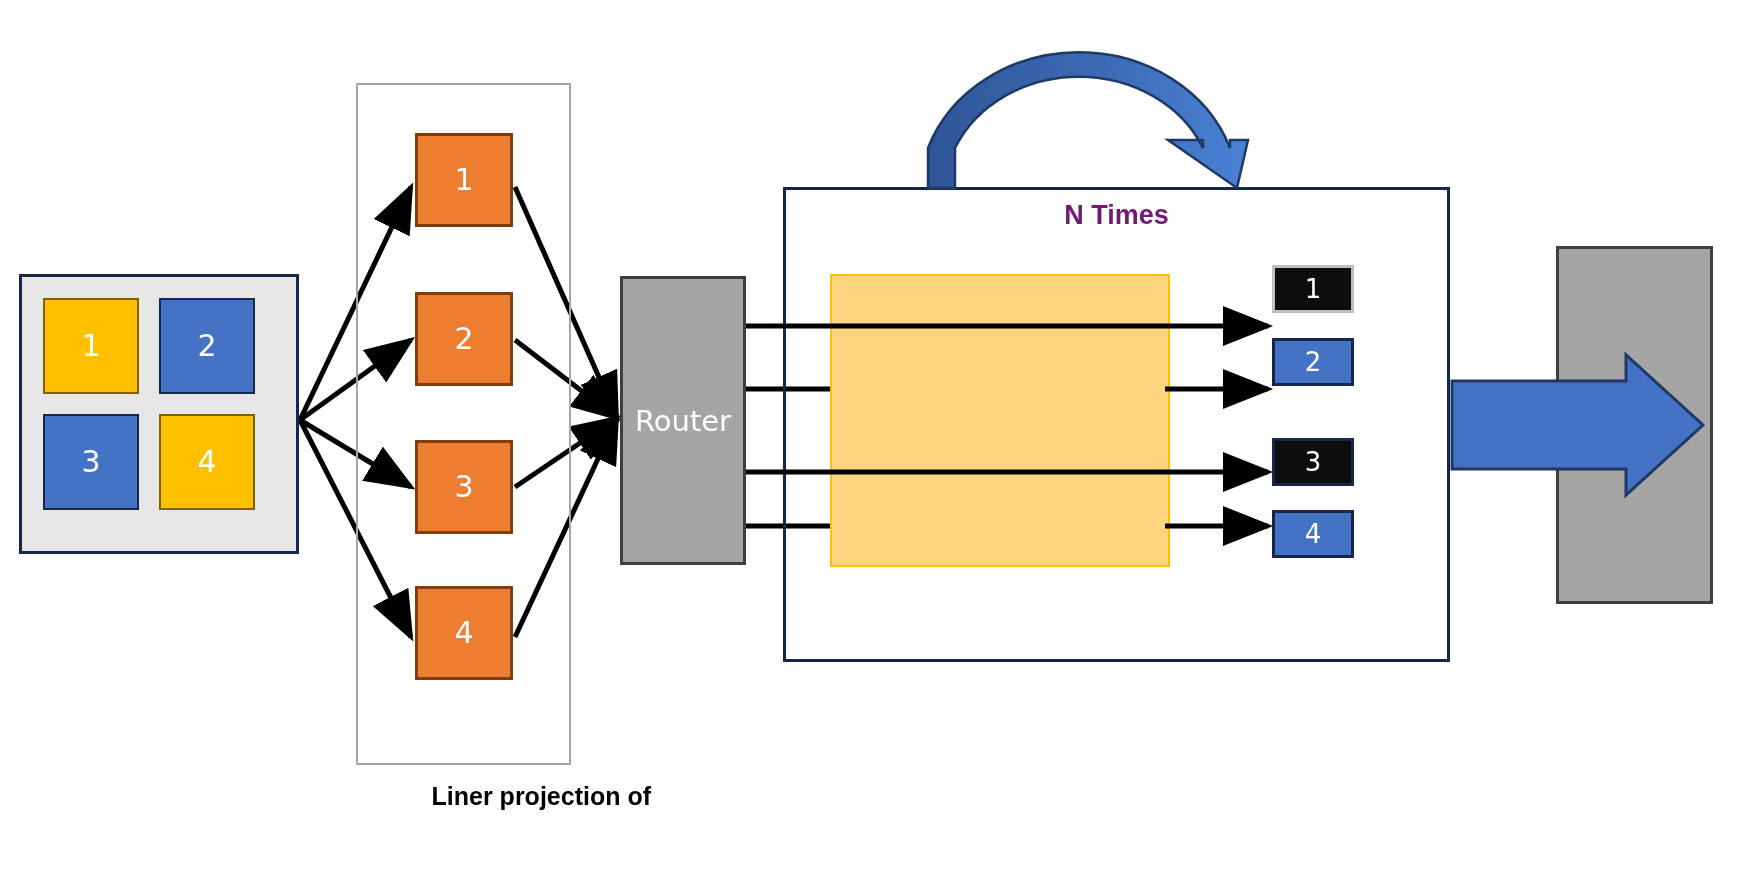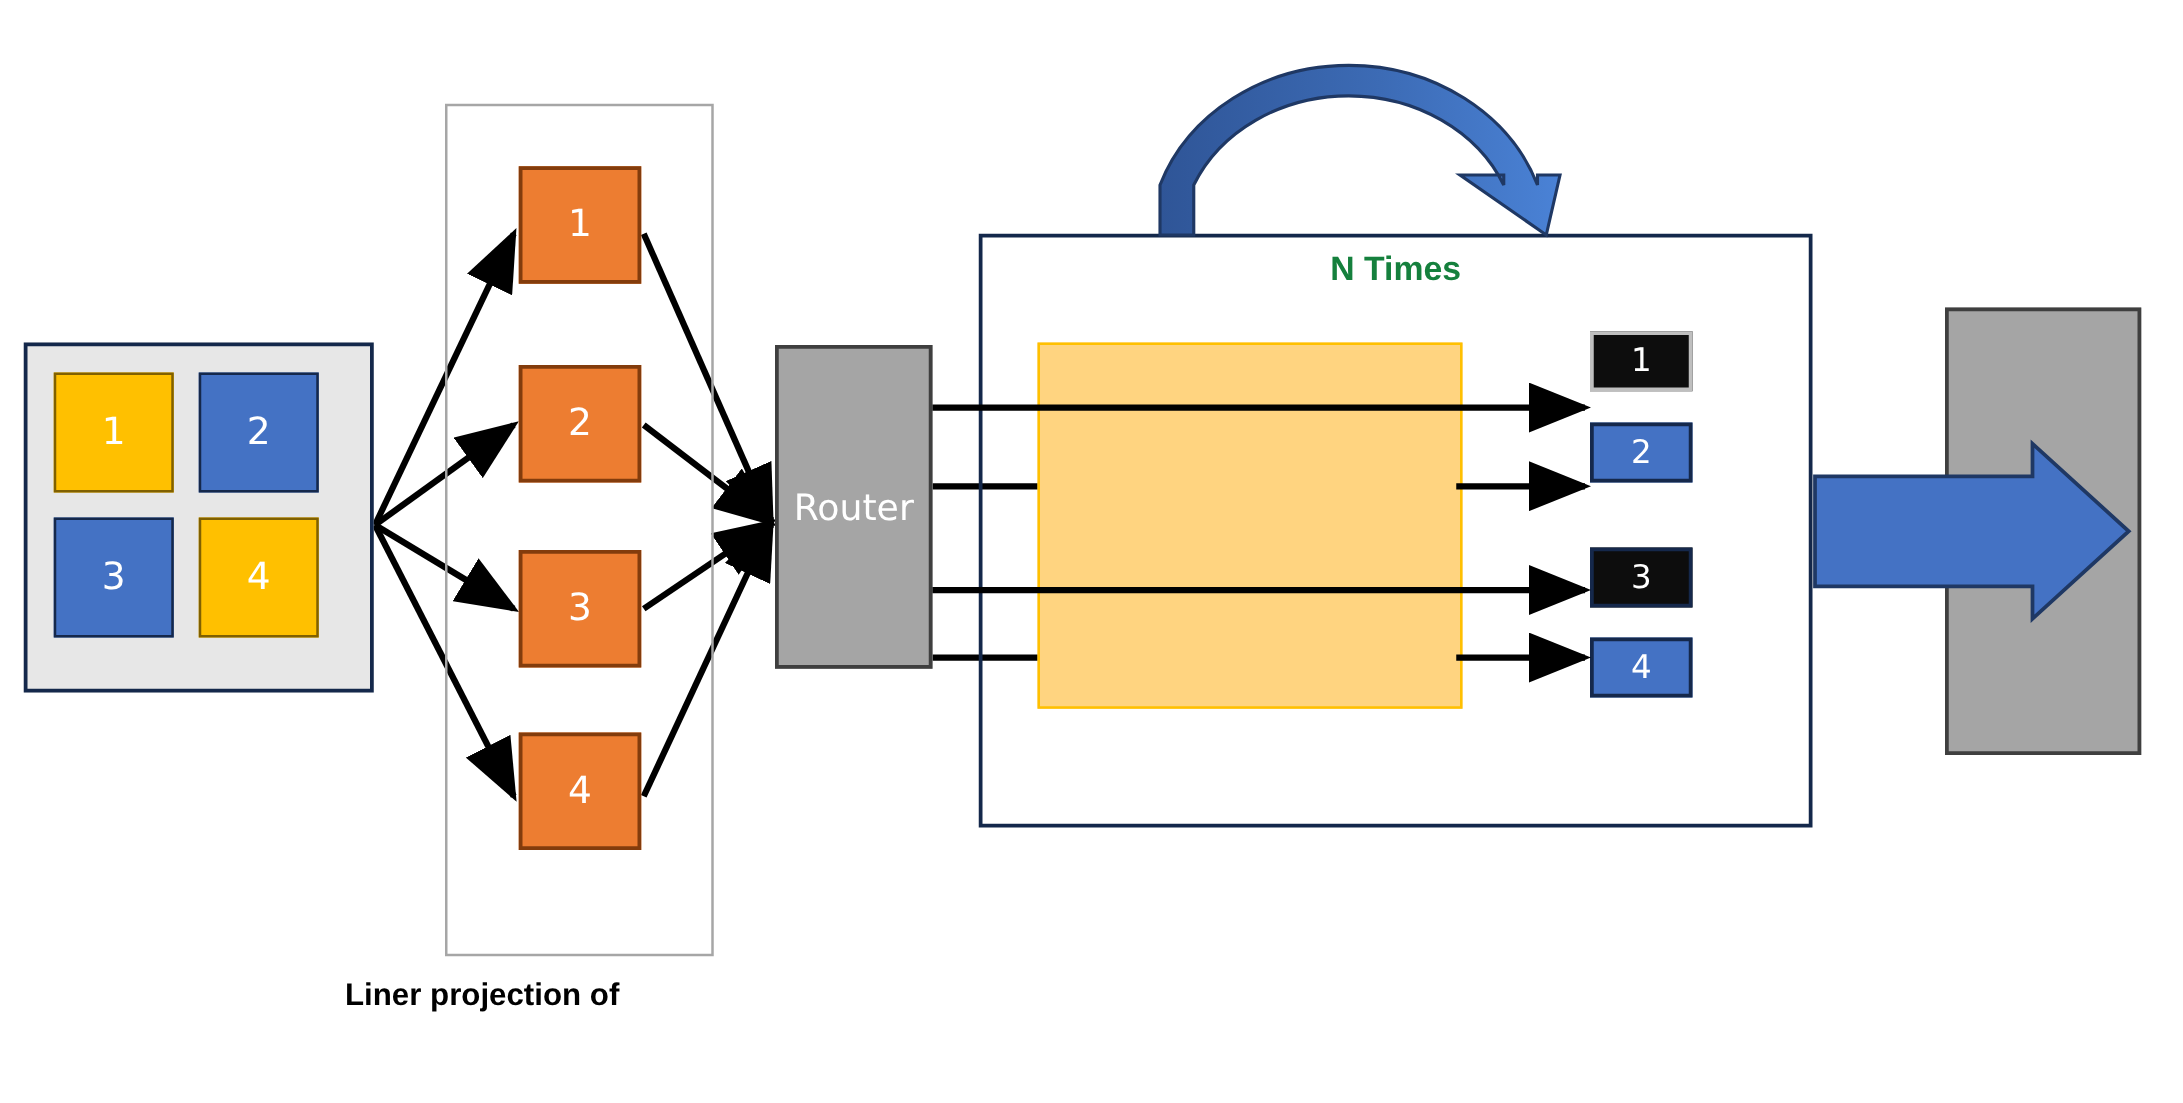--- a/index.html
+++ b/index.html
@@ -76,33 +76,33 @@
     justify-content: center;
     color: #ffffff;
     font-size: 30px;
     font-family: "DejaVu Sans", sans-serif;
     line-height: 1;
   }
   .proj-caption {
     position: absolute;
     left: 276px; top: 780px;
     width: 375px;
-    text-align: left;
+    text-align: right;
     font-size: 25px;
     font-weight: bold;
     color: #000000;
     line-height: 1.35;
     font-family: "Liberation Sans", sans-serif;
   }
 
   
   .router {
     position: absolute;
     left: 620px; top: 276px;
-    width: 126px; height: 259px;
+    width: 126px; height: 289px;
     background: #a5a5a5;
     border: 3px solid #3f3f3f;
     box-sizing: border-box;
     display: flex;
     align-items: center;
     justify-content: center;
     color: #ffffff;
     font-size: 29px;
     font-family: "DejaVu Sans", sans-serif;
   }
@@ -116,21 +116,21 @@
     background: transparent;
     box-sizing: border-box;
   }
   .ntimes-label {
     position: absolute;
     left: 783px; top: 200px;
     width: 667px;
     text-align: center;
     font-size: 27px;
     font-weight: bold;
-    color: #15803d;
+    color: #701a75;
   }
 
   
   .expert-block {
     position: absolute;
     left: 830px; top: 274px;
     width: 340px; height: 293px;
     background: #ffd480;
     border: 2px solid #ffc000;
     box-sizing: border-box;

